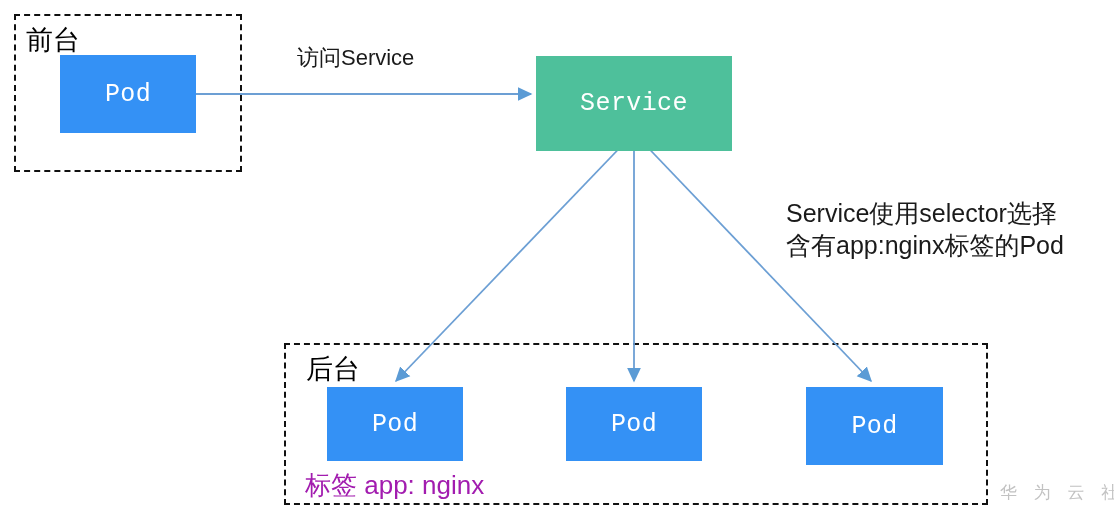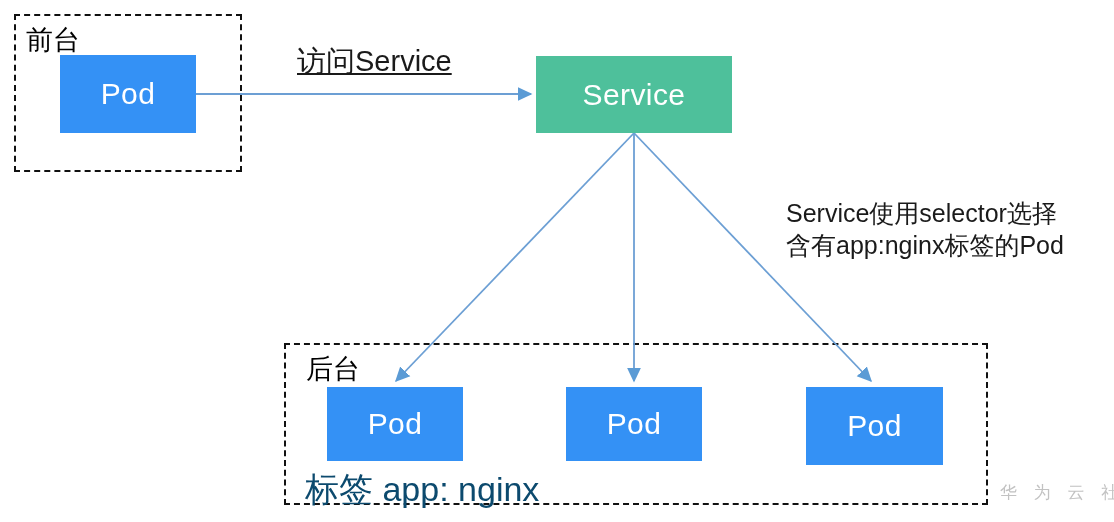--- a/index.html
+++ b/index.html
@@ -38,49 +38,49 @@
     line-height: 1;
     white-space: nowrap;
   }
   .node {
     position: absolute;
     box-sizing: border-box;
     display: flex;
     align-items: center;
     justify-content: center;
     color: #ffffff;
-    font-size: 30px;
+    font-size: 25px;
     letter-spacing: 0.4px;
+    font-family: Liberation Mono, monospace;
   }
   .node-pod {
     background: #3491F5;
   }
   .node-service {
     background: #4EC09B;
   }
   .edge-label {
     position: absolute;
     color: #1a1a1a;
-    font-size: 29px;
+    font-size: 22px;
     line-height: 1;
     white-space: nowrap;
-    text-decoration: underline;
   }
   .annotation {
     position: absolute;
     color: #1a1a1a;
     font-size: 25px;
     line-height: 1.28;
     white-space: pre-line;
     text-align: left;
   }
   .tag-text {
     position: absolute;
-    color: #0c4a6e;
-    font-size: 34px;
+    color: #a21caf;
+    font-size: 26px;
     line-height: 1;
     white-space: nowrap;
   }
   .watermark {
     position: absolute;
     color: #c2c2c2;
     font-size: 17px;
     letter-spacing: 6px;
     line-height: 1;
     white-space: nowrap;
@@ -106,21 +106,21 @@
 
     <line x1="196" y1="94" x2="531" y2="94" stroke="#6C9FD4" stroke-width="1.8" marker-end="url(#arrowhead)"></line>
 
     <line x1="634" y1="133" x2="396" y2="381" stroke="#6C9FD4" stroke-width="1.8" marker-end="url(#arrowhead)"></line>
     <line x1="634" y1="133" x2="634" y2="381" stroke="#6C9FD4" stroke-width="1.8" marker-end="url(#arrowhead)"></line>
     <line x1="634" y1="133" x2="871" y2="381" stroke="#6C9FD4" stroke-width="1.8" marker-end="url(#arrowhead)"></line>
   </svg>
 
   <div class="node node-pod" style="left:60px; top:55px; width:136px; height:78px;">Pod</div>
 
-  <div class="node node-service" style="left:536px; top:56px; width:196px; height:77px;">Service</div>
+  <div class="node node-service" style="left:536px; top:56px; width:196px; height:95px;">Service</div>
 
   <div class="node node-pod" style="left:327px; top:387px; width:136px; height:74px;">Pod</div>
 
   <div class="node node-pod" style="left:566px; top:387px; width:136px; height:74px;">Pod</div>
 
   <div class="node node-pod" style="left:806px; top:387px; width:137px; height:78px;">Pod</div>
 
   <div class="edge-label" style="left:297px; top:47px;">访问Service</div>
 
   <div class="annotation" style="left:786px; top:197px; width:330px;">Service使用selector选择

